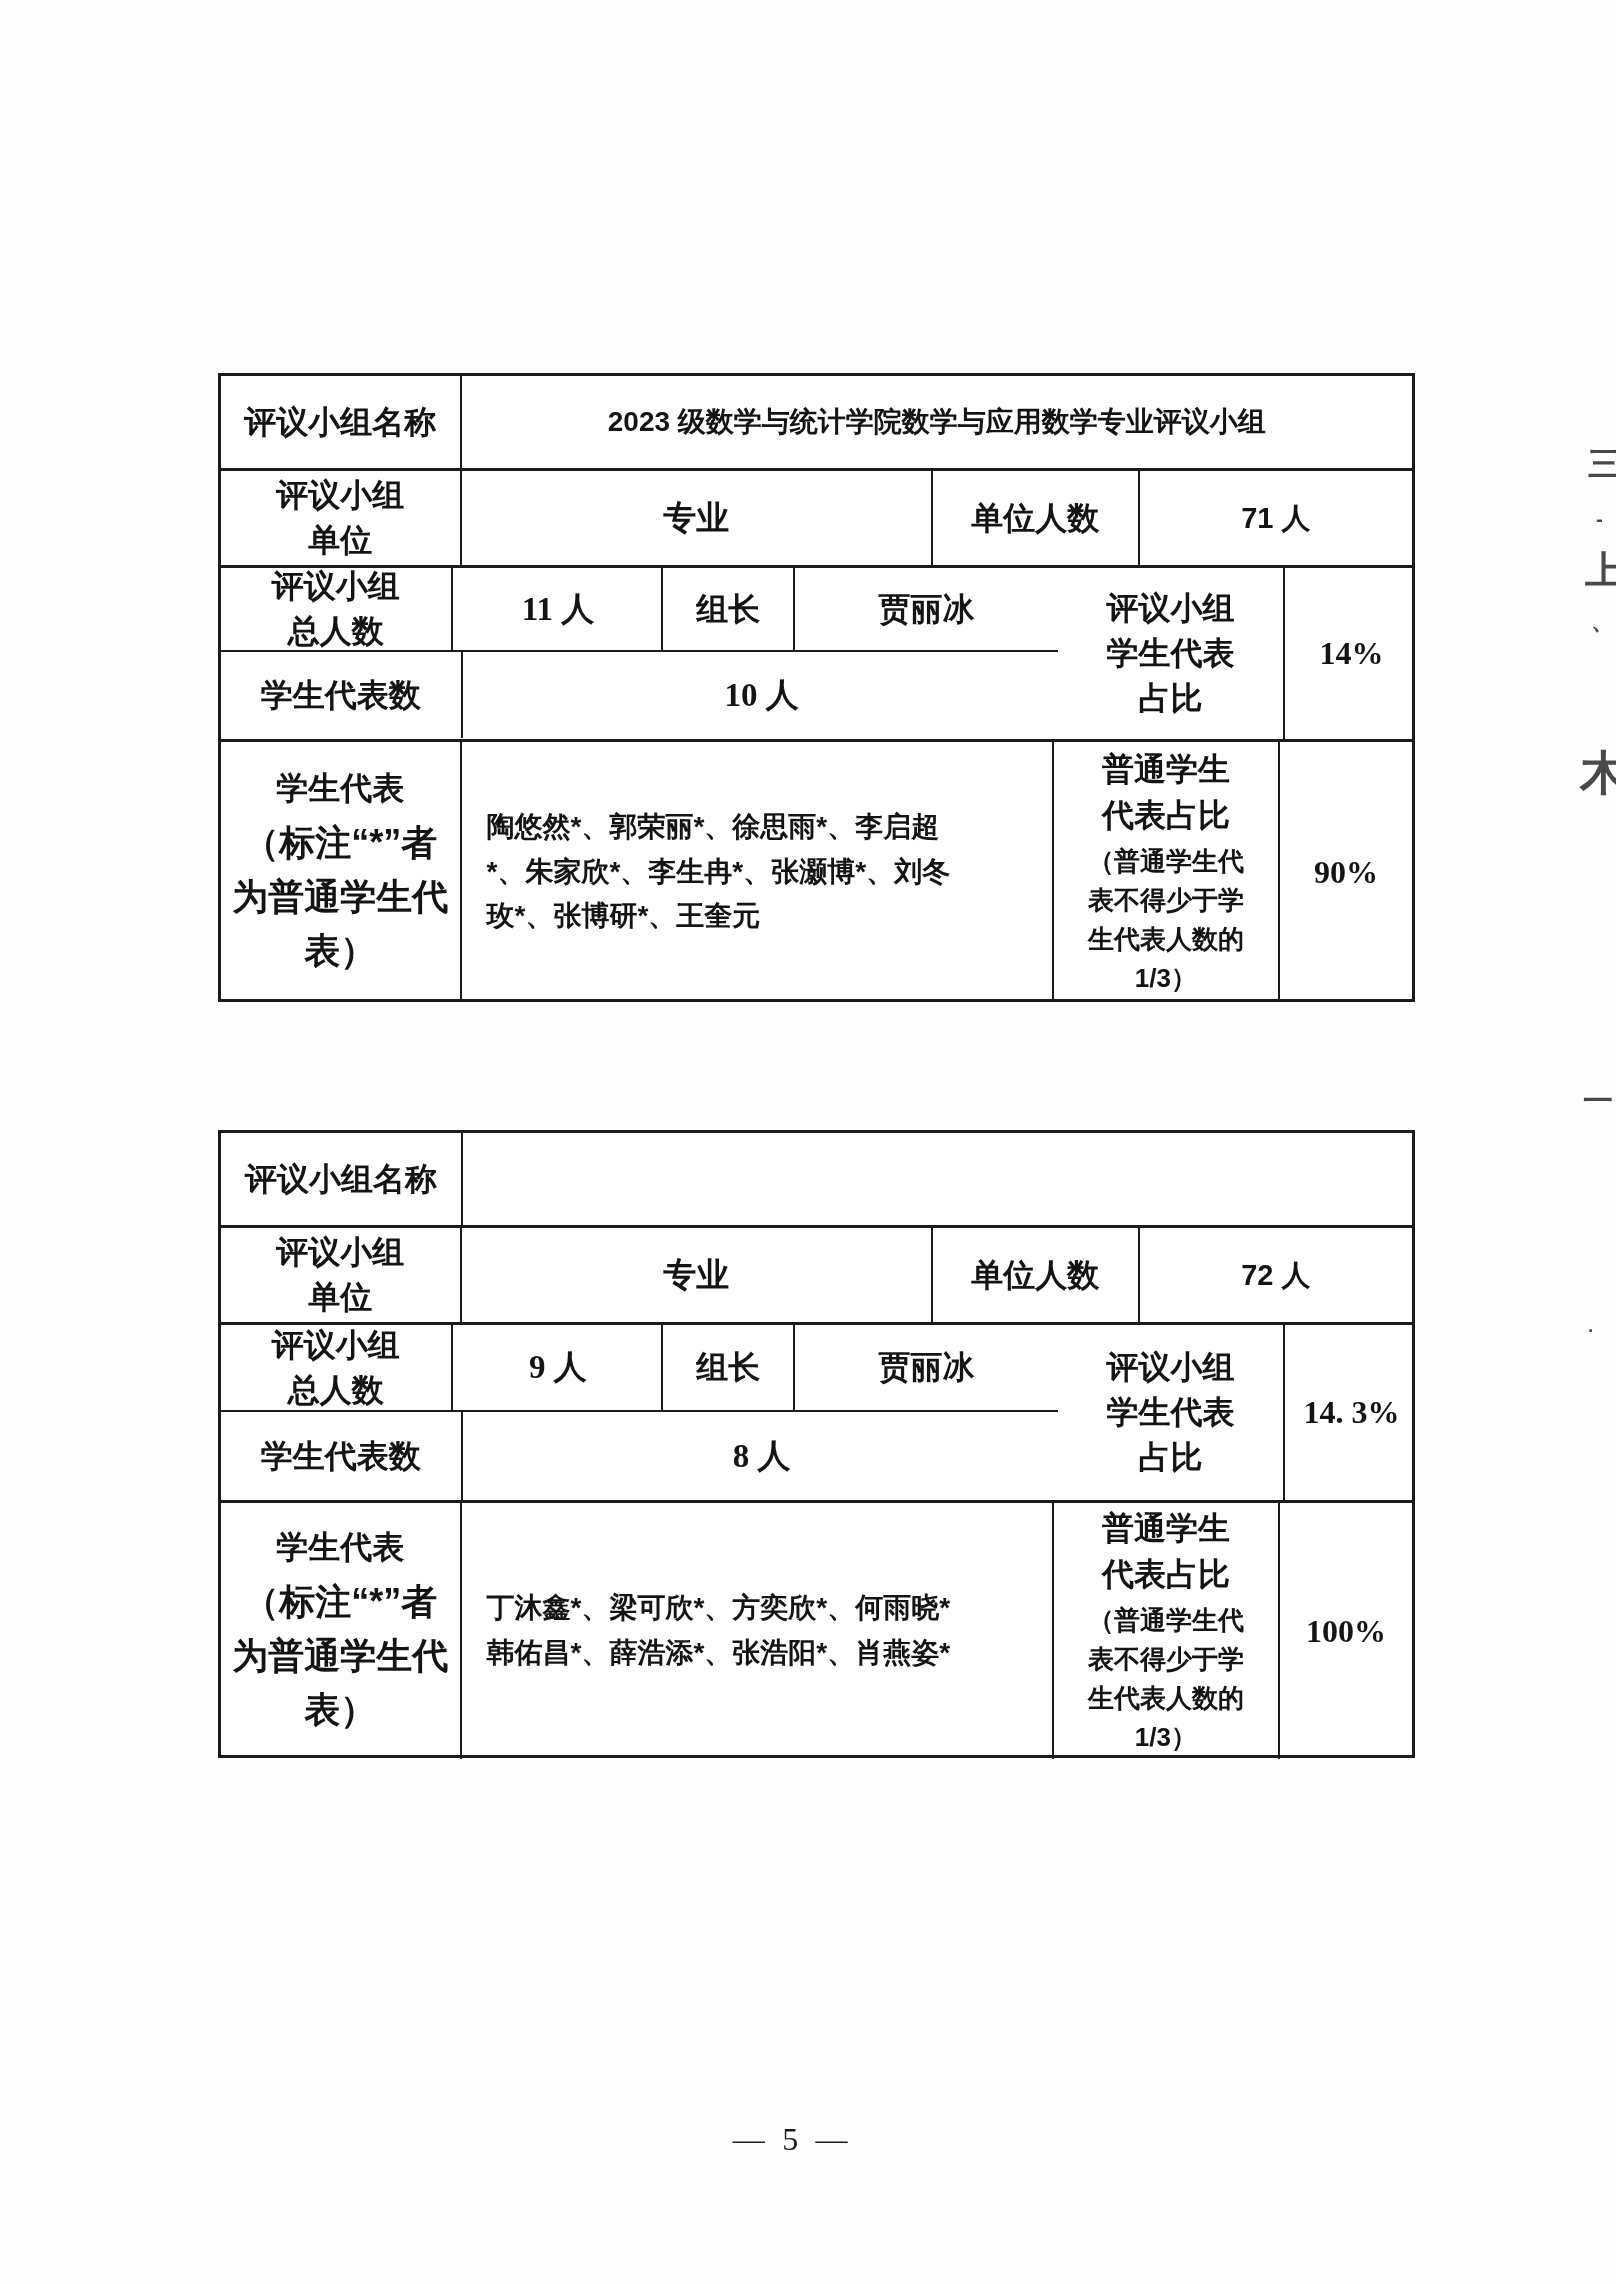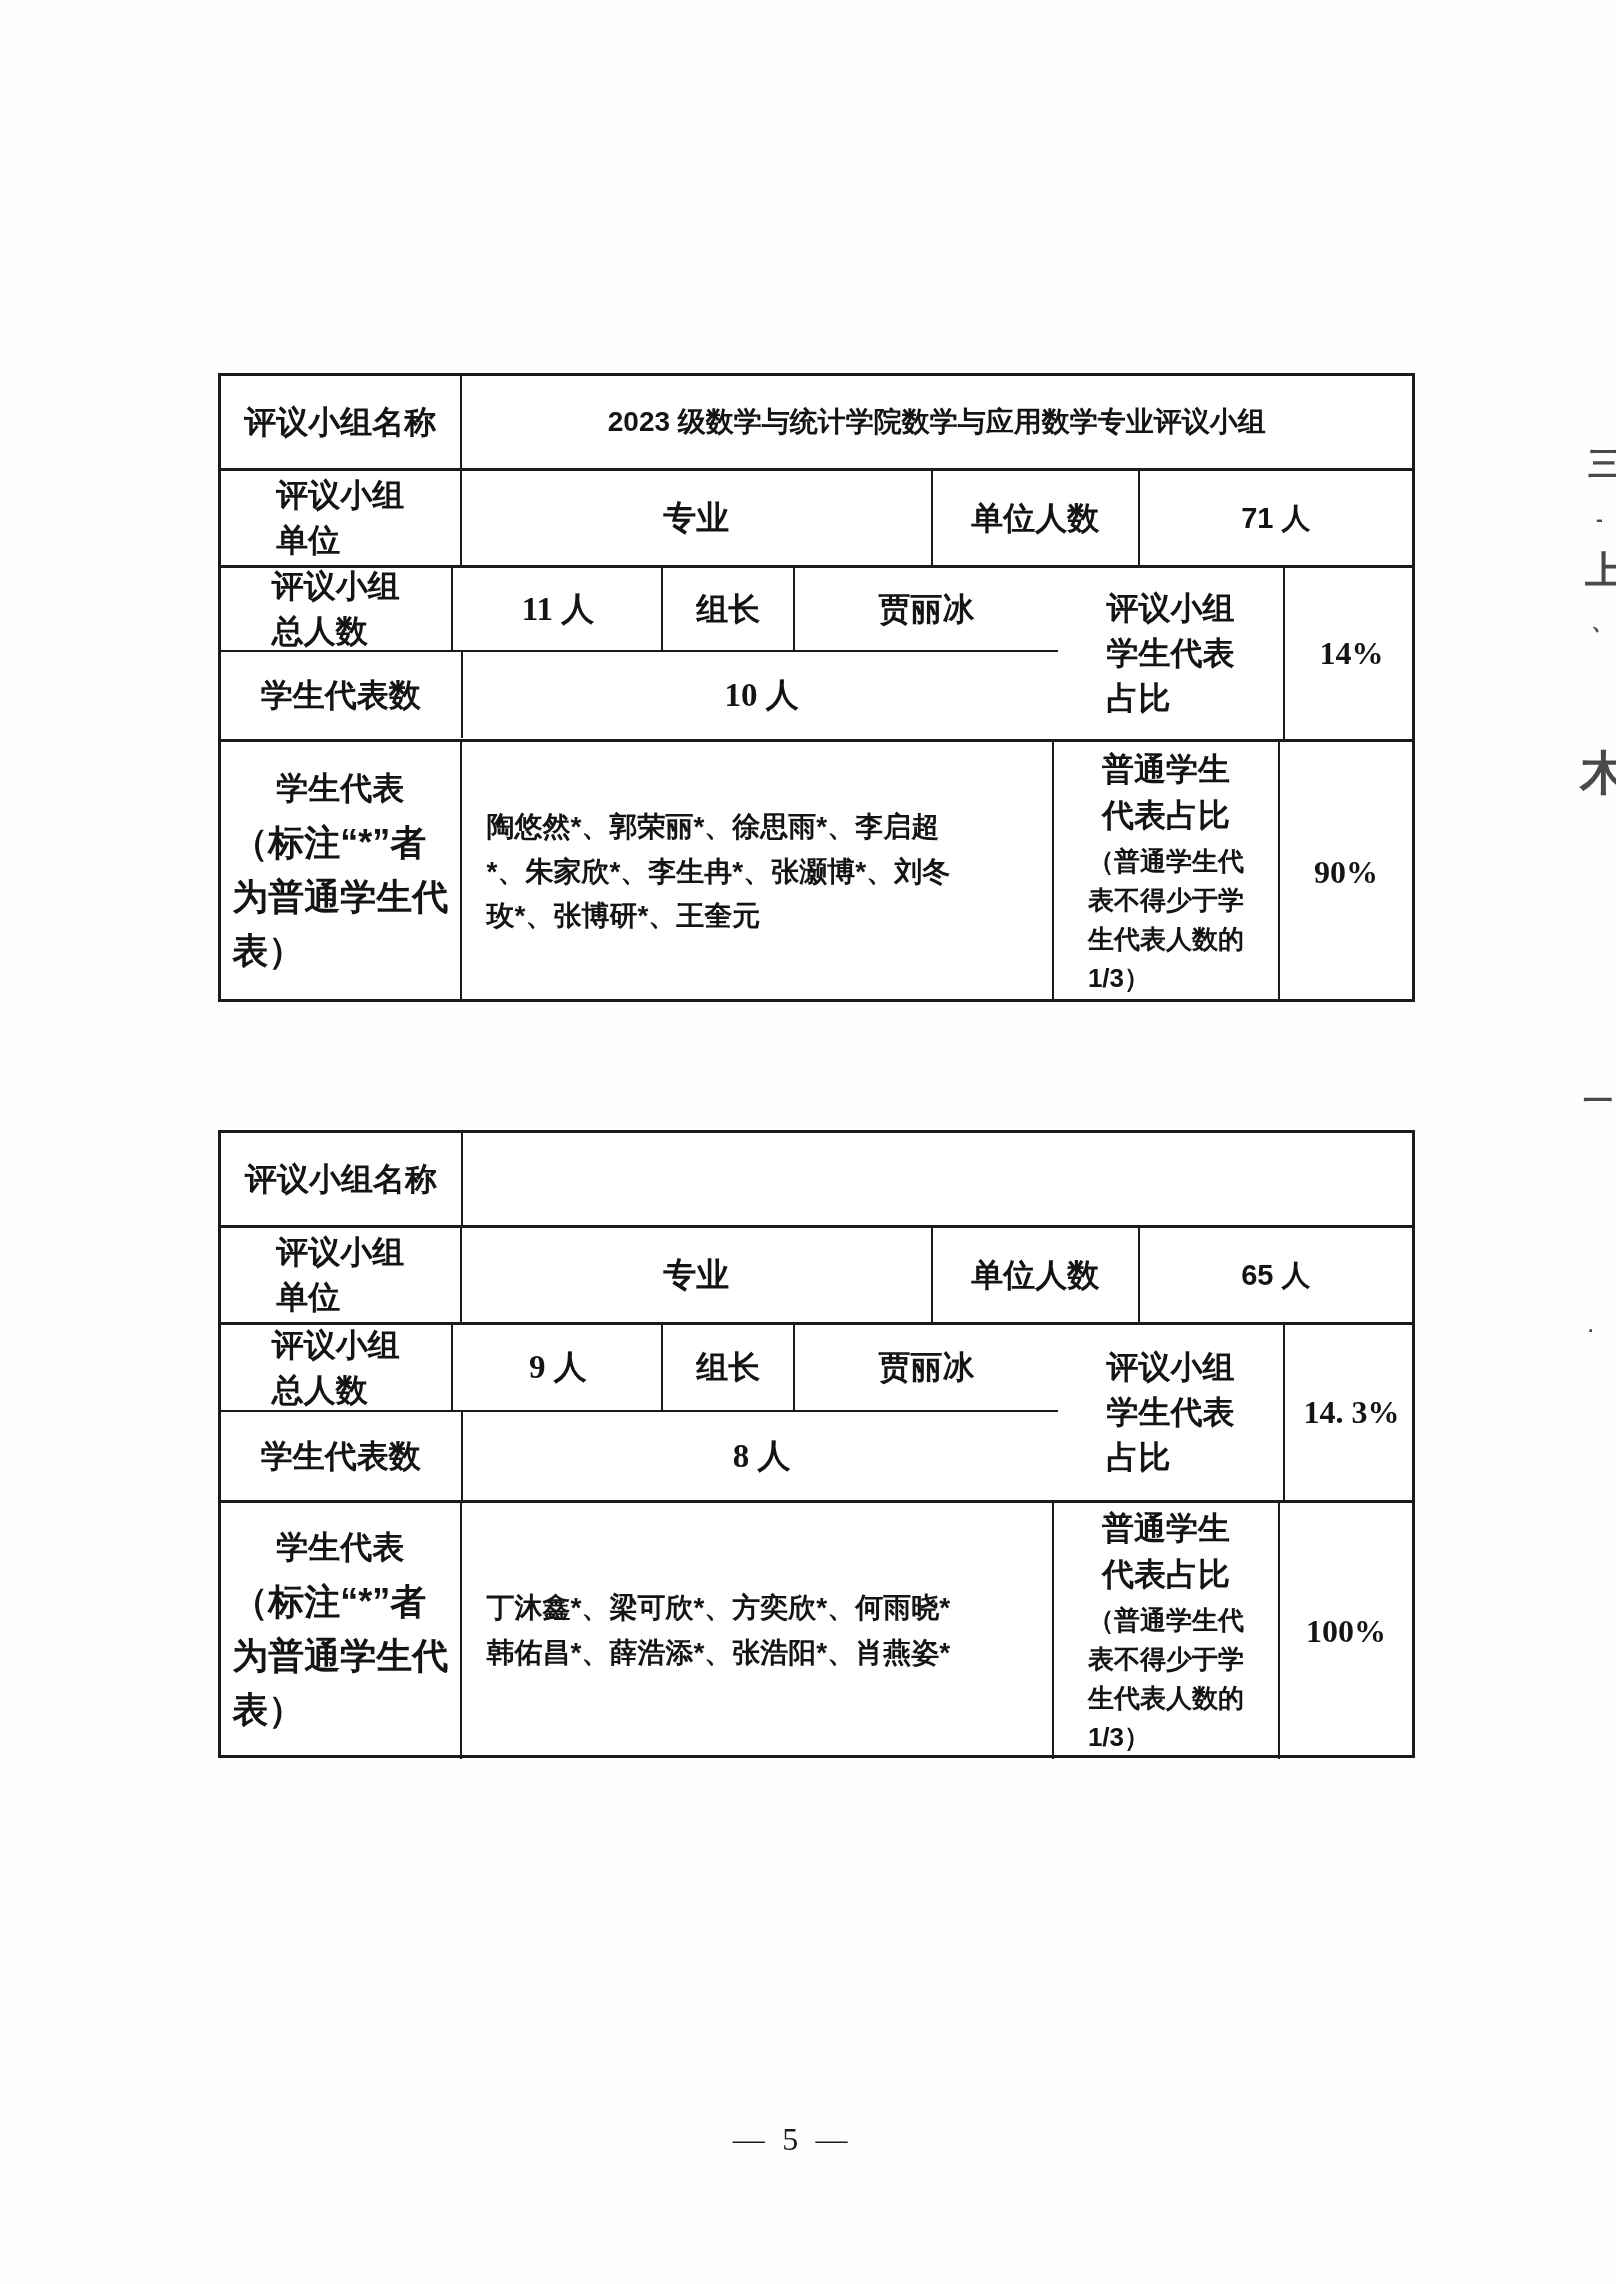--- a/index.html
+++ b/index.html
@@ -15,21 +15,21 @@
     border:3.2px solid #1b1b1b; background:#fff;
   }
   .doc-table.t1 { top:373px; height:629px; }
   .doc-table.t2 { top:1130px; height:628px; }
 
   .t-row { display:flex; width:100%; border-bottom:3.2px solid #1b1b1b; }
   .t-row.last { border-bottom:none; }
 
   .cell {
     display:flex; align-items:center; justify-content:center;
-    border-right:2.4px solid #1b1b1b;
+    text-align:center; border-right:2.4px solid #1b1b1b;
     white-space:pre-line; line-height:1.4; padding:3.2px 6.3px;
     font-weight:700; font-size:32px; color:#141414;
   }
   .cell.endcol { border-right:none; }
   .cell.col-label { width:242px; }
 
   .r1 { height:95px; }
   .r1 .title { width:956px; font-size:28px; }
 
   .r2 { height:97px; }
@@ -150,21 +150,21 @@
   <div class="doc-table t2">
     <div class="t-row r1">
       <div class="cell col-label">评议小组名称</div>
     </div>
 
     <div class="t-row r2">
       <div class="cell col-label">评议小组
 单位</div>
       <div class="cell major">专业</div>
       <div class="cell unitcount">单位人数</div>
-      <div class="cell unitval endcol">65 人</div>
+      <div class="cell unitval endcol">72 人</div>
     </div>
 
     <div class="t-mid">
       <div class="mid-left">
         <div class="t-row inner3">
           <div class="cell col-label">评议小组
 总人数</div>
           <div class="cell c-total">9 人</div>
           <div class="cell c-leaderlab">组长</div>
           <div class="cell c-leader endcol">贾丽冰</div>

